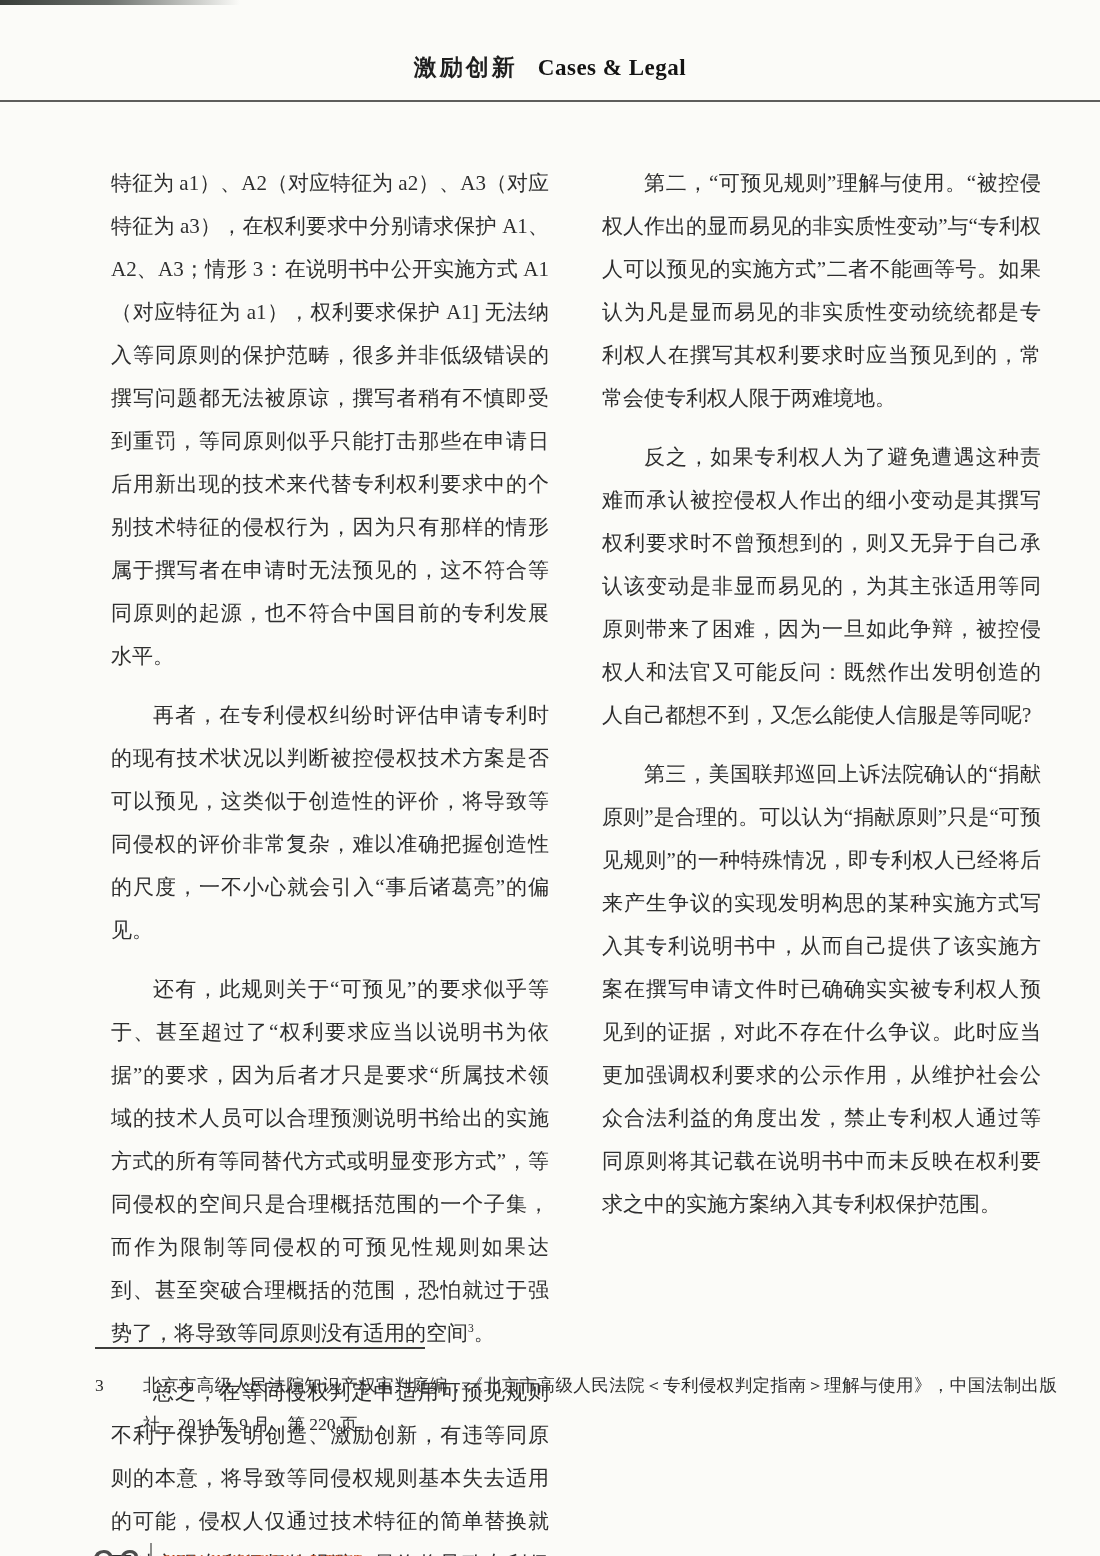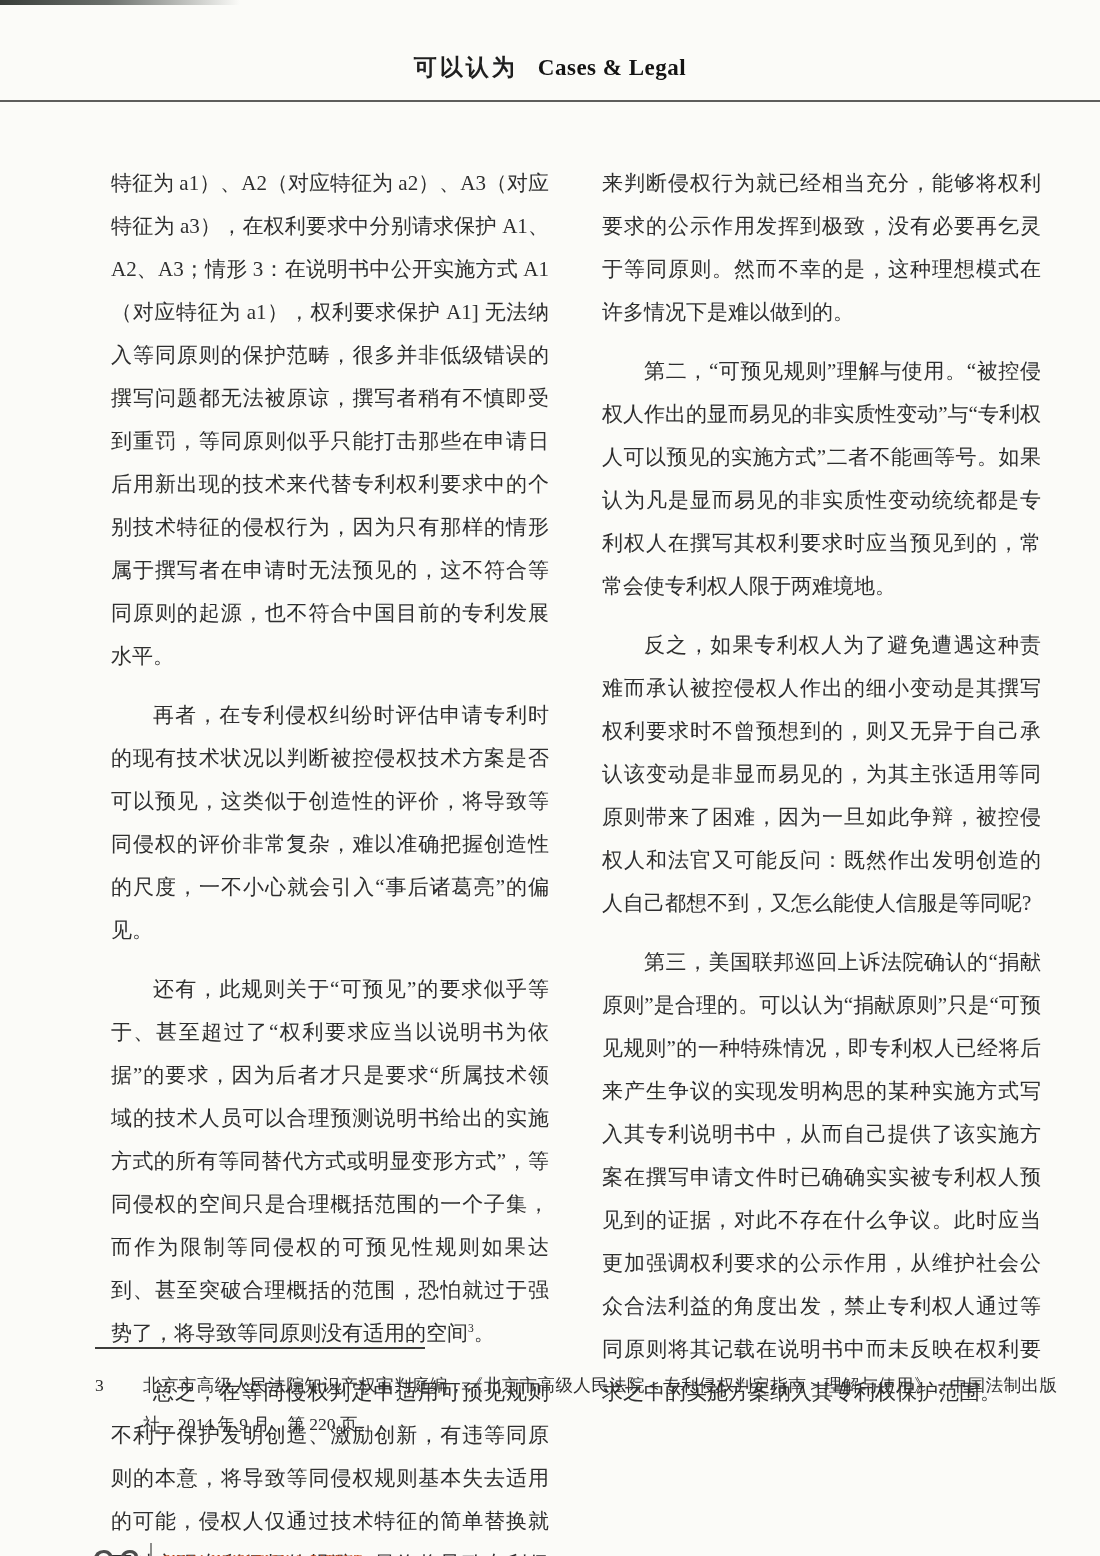--- a/index.html
+++ b/index.html
@@ -84,34 +84,33 @@
   }
 </style>
 </head>
 <body>
 
 <div class="page">
 
   <div class="scan-top"></div>
 
   <div class="header">
-    <span class="zh">可以认为</span><span class="en">Cases &amp; Legal</span>
+    <span class="zh">激励创新</span><span class="en">Cases &amp; Legal</span>
   </div>
   <div class="header-rule"></div>
 
   <div class="col col-left">
     <p>特征为 a1）、A2（对应特征为 a2）、A3（对应特征为 a3），在权利要求中分别请求保护 A1、A2、A3；情形 3：在说明书中公开实施方式 A1（对应特征为 a1），权利要求保护 A1] 无法纳入等同原则的保护范畴，很多并非低级错误的撰写问题都无法被原谅，撰写者稍有不慎即受到重罚，等同原则似乎只能打击那些在申请日后用新出现的技术来代替专利权利要求中的个别技术特征的侵权行为，因为只有那样的情形属于撰写者在申请时无法预见的，这不符合等同原则的起源，也不符合中国目前的专利发展水平。</p>
     <p class="indent">再者，在专利侵权纠纷时评估申请专利时的现有技术状况以判断被控侵权技术方案是否可以预见，这类似于创造性的评价，将导致等同侵权的评价非常复杂，难以准确把握创造性的尺度，一不小心就会引入“事后诸葛亮”的偏见。</p>
     <p class="indent"><span>还有，此规则关于“可预见”的要求似乎等于、甚至超过了“权利要求应当以说明书为依据”的要求，因为后者才只是要求“所属技术领域的技术人员可以合理预测说明书给出的实施方式的所有等同替代方式或明显变形方式”，等同侵权的空间只是合理概括范围的一个子集，而作为限制等同侵权的可预见性规则如果达到、甚至突破合理概括的范围，恐怕就过于强势了，将导致等同原则没有适用的空间</span><sup>3</sup><span>。</span></p>
     <p class="indent">总之，在等同侵权判定中适用可预见规则不利于保护发明创造、激励创新，有违等同原则的本意，将导致等同侵权规则基本失去适用的可能，侵权人仅通过技术特征的简单替换就可以实现专利侵权的规避，最终将导致专利侵权泛滥，专利法对此却毫无办法，研发者的技术得不到有效保护，没有人再费力去进行技术研发，整个社会失去创新动力。</p>
 
   </div>
 
   <div class="col col-right">
-    <p>来判断侵权行为就已经相当充分，能够将权利要求的公示作用发挥到极致，没有必要再乞灵于等同原则。然而不幸的是，这种理想模式在许多情况下是难以做到的。</p>
     <p class="indent">第二，“可预见规则”理解与使用。“被控侵权人作出的显而易见的非实质性变动”与“专利权人可以预见的实施方式”二者不能画等号。如果认为凡是显而易见的非实质性变动统统都是专利权人在撰写其权利要求时应当预见到的，常常会使专利权人限于两难境地。</p>
     <p class="indent">反之，如果专利权人为了避免遭遇这种责难而承认被控侵权人作出的细小变动是其撰写权利要求时不曾预想到的，则又无异于自己承认该变动是非显而易见的，为其主张适用等同原则带来了困难，因为一旦如此争辩，被控侵权人和法官又可能反问：既然作出发明创造的人自己都想不到，又怎么能使人信服是等同呢?</p>
     <p class="indent">第三，美国联邦巡回上诉法院确认的“捐献原则”是合理的。可以认为“捐献原则”只是“可预见规则”的一种特殊情况，即专利权人已经将后来产生争议的实现发明构思的某种实施方式写入其专利说明书中，从而自己提供了该实施方案在撰写申请文件时已确确实实被专利权人预见到的证据，对此不存在什么争议。此时应当更加强调权利要求的公示作用，从维护社会公众合法利益的角度出发，禁止专利权人通过等同原则将其记载在说明书中而未反映在权利要求之中的实施方案纳入其专利权保护范围。</p>
 
   </div>
 
   <div class="footnote-rule"></div>
   <div class="footnote">
     <span class="fn-marker">3</span>
     <span class="fn-text">北京市高级人民法院知识产权审判庭编，《北京市高级人民法院＜专利侵权判定指南＞理解与使用》，中国法制出版社，2014 年 9 月，第 220 页。</span>

